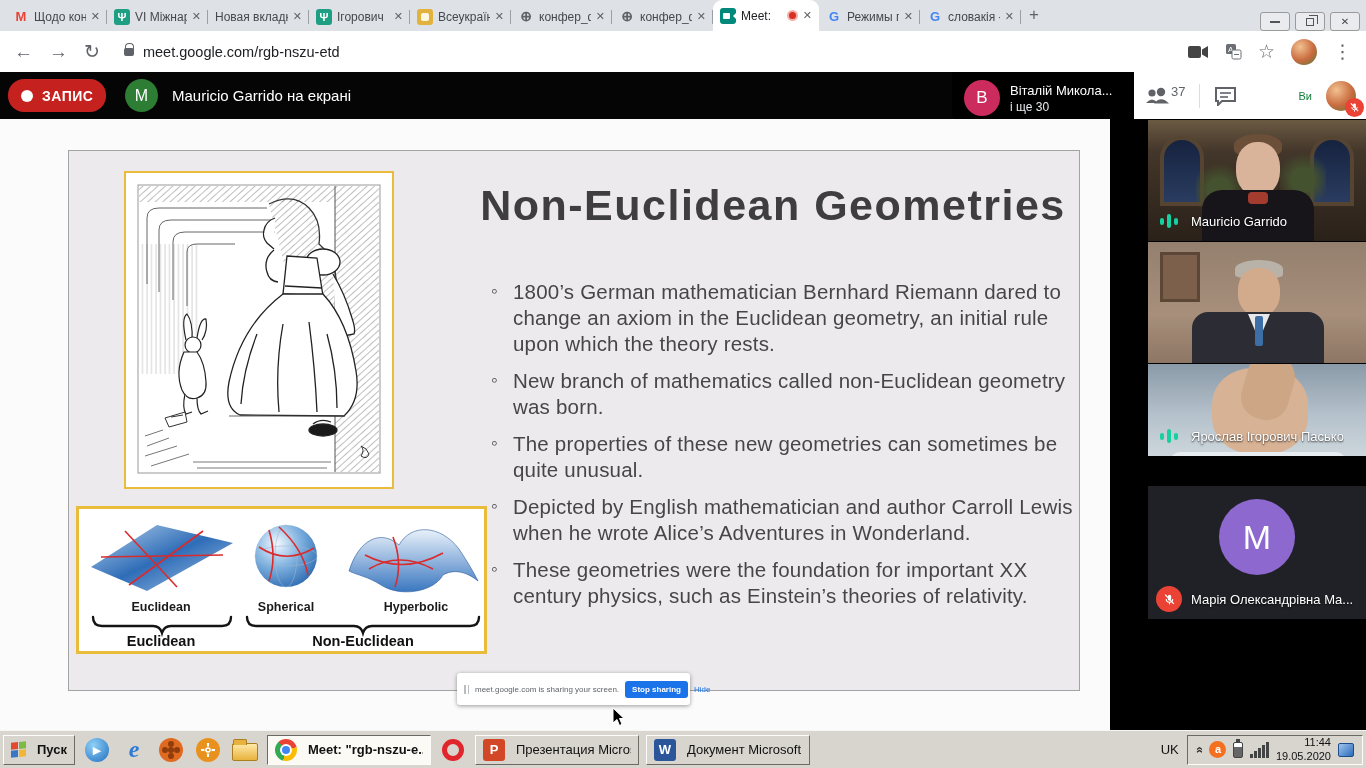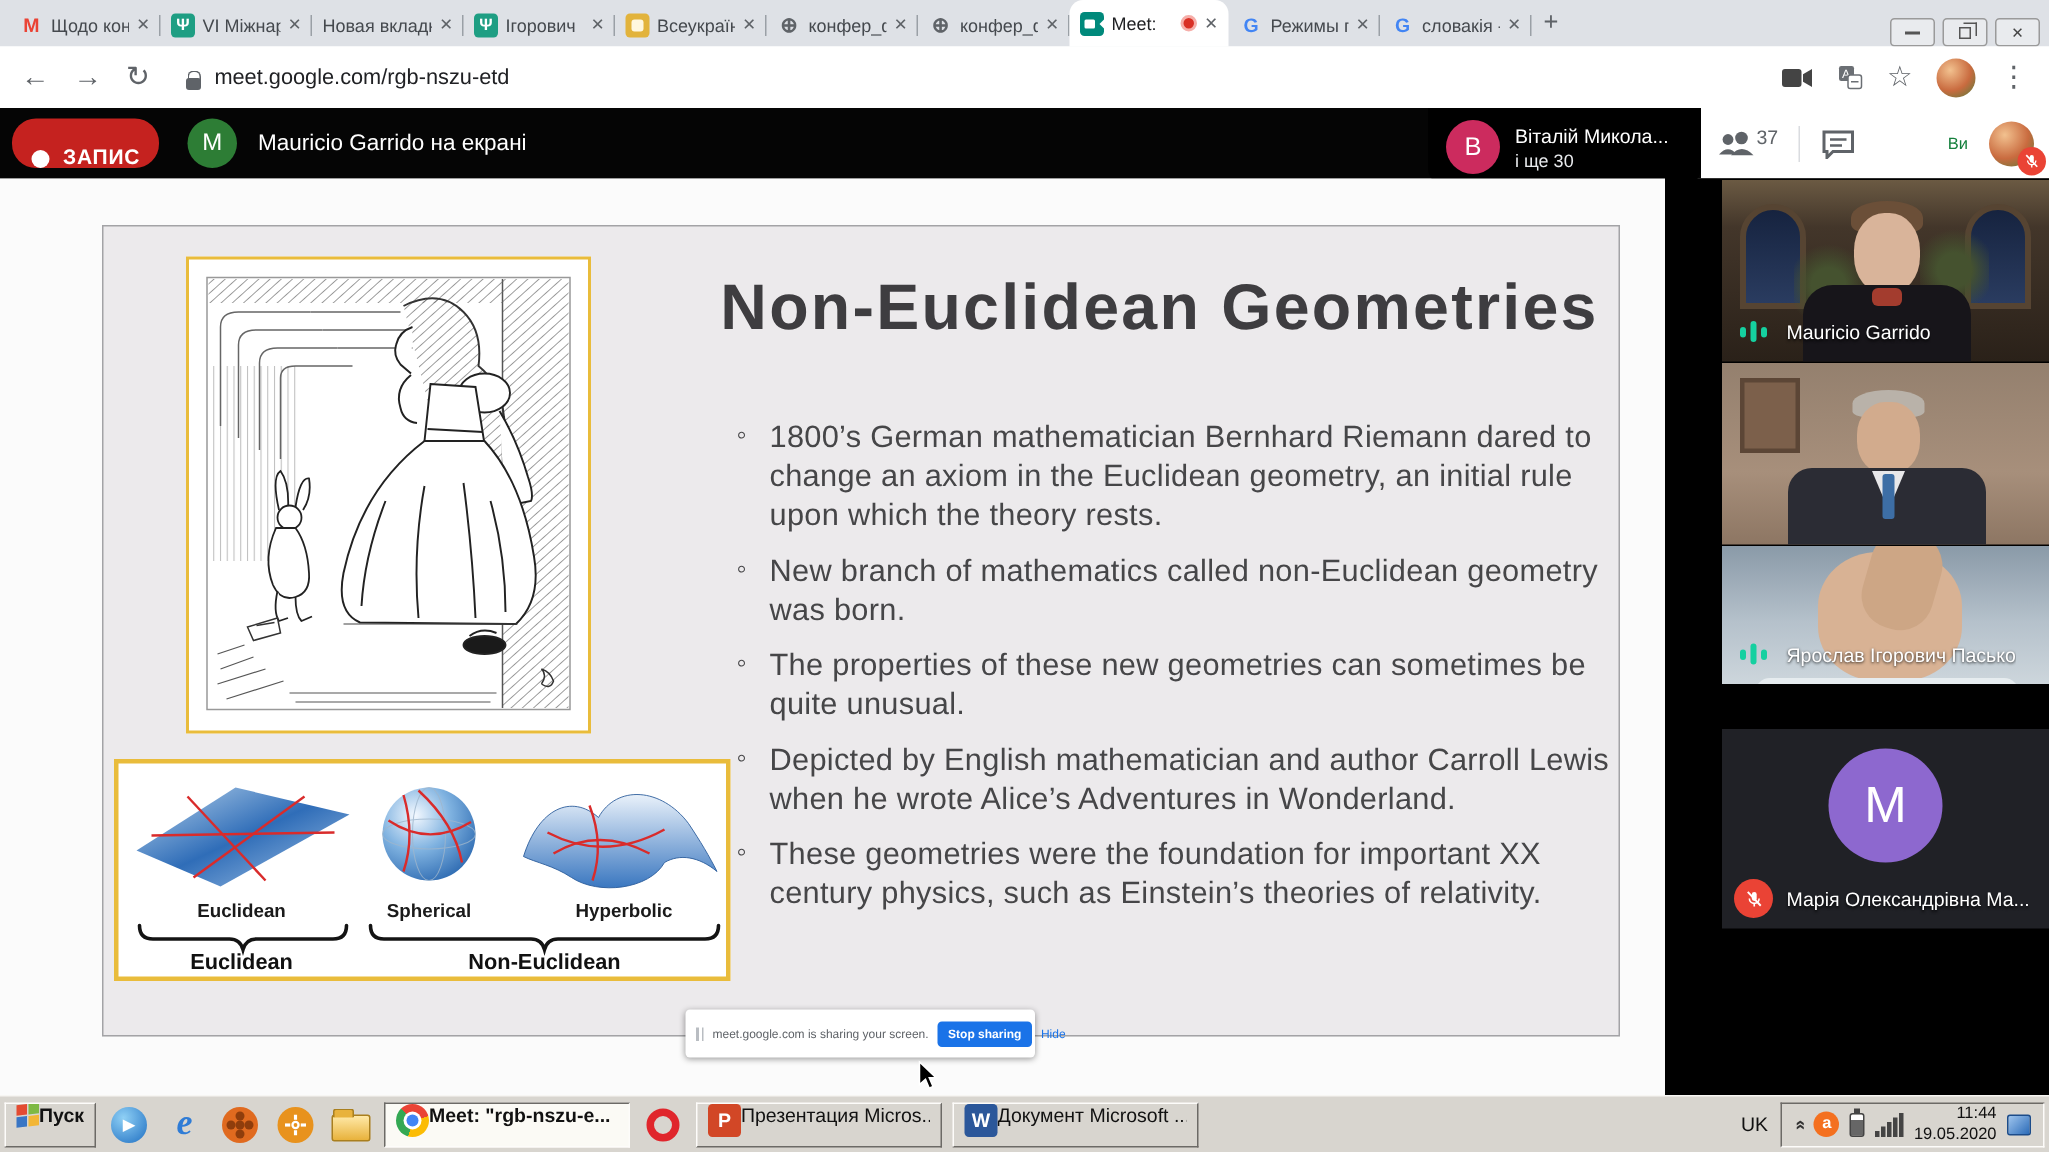--- a/index.html
+++ b/index.html
@@ -29,30 +29,30 @@
 #newtab-btn{font-size:17px;color:#5f6368;margin:0 0 6px 8px;flex:0 0 auto}
 #wincontrols{margin-left:auto;display:flex;gap:5px;align-items:flex-start;padding:3px 6px 0 0}
 .wc{width:30px;height:19px;border:1px solid #9a9a9a;border-radius:3px;background:#e9ebee;display:flex;align-items:center;justify-content:center;color:#444;font-size:10px}
 .wc-min i{display:block;width:10px;border-bottom:2px solid #555}
 .wc-rest i{display:block;width:8px;height:8px;border:1.5px solid #555;position:relative}
 .wc-rest i::before{content:"";position:absolute;left:2px;top:-4px;width:8px;height:8px;border:1.5px solid #555;border-bottom:none;border-left:none}
 
 
 #toolbar{position:absolute;left:0;top:31px;width:1366px;height:41px;background:#fff;display:flex;align-items:center;padding:0 14px;gap:16px}
 .navic{color:#5f6368;font-size:19px;line-height:1}
-#omnibox{flex:1;display:flex;align-items:flex-end;gap:9px;padding-left:8px}
+#omnibox{flex:1;display:flex;align-items:flex-start;gap:9px;padding-left:8px}
 .lock{width:10px;height:8px;background:#5f6368;border-radius:2px;position:relative;margin-top:4px}
 .lock::before{content:"";position:absolute;left:1.5px;top:-5px;width:7px;height:6px;border:1.5px solid #5f6368;border-bottom:none;border-radius:4px 4px 0 0}
 #url-text{font-size:14.5px;color:#202124}
 .tb-right{display:flex;align-items:center;gap:16px}
 .avatar{width:26px;height:26px;border-radius:50%;background:radial-gradient(circle at 35% 30%,#f2c18f,#c96b3f 55%,#5c7a3a 95%)}
 
 
 #meetbar{position:absolute;left:0;top:72px;width:1366px;height:47px;background:#050505}
-#rec-badge{position:absolute;left:8px;top:7px;height:33px;padding:0 13px;background:#c5221f;border-radius:16px;display:flex;align-items:flex-end;gap:9px;color:#fff;font-size:14px;font-weight:bold;letter-spacing:.5px}
+#rec-badge{position:absolute;left:8px;top:7px;height:33px;padding:0 13px;background:#c5221f;border-radius:16px;display:flex;align-items:center;gap:9px;color:#fff;font-size:14px;font-weight:bold;letter-spacing:.5px}
 #rec-badge i{width:12px;height:12px;border-radius:50%;background:#fff}
 #presenter-avatar{position:absolute;left:125px;top:7px;width:33px;height:33px;border-radius:50%;background:#2d7d35;color:#fff;text-align:center;line-height:33px;font-size:16px}
 #presenting-text{position:absolute;left:172px;top:0;height:47px;line-height:47px;color:#fff;font-size:15px}
 #pinned-box{position:absolute;left:952px;top:0;width:182px;height:52px;background:#000;border-radius:0 0 12px 12px;display:flex;align-items:center;gap:10px;padding:0 12px}
 #pinned-avatar{width:36px;height:36px;border-radius:50%;background:#cc2b5e;color:#fff;text-align:center;line-height:36px;font-size:17px;flex:0 0 auto}
 #pinned-name{color:#fff;font-size:13px;white-space:nowrap;overflow:hidden}
 #pinned-more{color:#e8eaed;font-size:12px;margin-top:2px}
 #meet-white{position:absolute;left:1134px;top:0;width:232px;height:47px;background:#fff;display:flex;align-items:center;padding:0 10px;gap:14px}
 .people-wrap{position:relative;display:flex;align-items:flex-start}
 .pcount{font-size:13px;color:#5f6368;margin:-2px 0 0 1px}
@@ -110,21 +110,21 @@
 .s2 .tie{left:107px;top:74px;width:8px;height:30px;background:#3d6ea5;border-radius:2px}
 .s3{background:linear-gradient(180deg,#8a9aa8,#b5c1cb 55%,#cdd6dc)}
 .s3 .face{left:64px;top:4px;width:96px;height:86px;background:#d8b294;border-radius:42%}
 .s3 .hand{left:96px;top:-10px;width:48px;height:66px;background:#cda685;border-radius:22px;transform:rotate(16deg)}
 .s3 .shirt{left:22px;top:88px;width:176px;height:34px;background:#e6ecef;border-radius:10px 10px 0 0}
 .s4{background:#202126}
 .s4 .pcirc{left:71px;top:13px;width:76px;height:76px;border-radius:50%;background:#8d68cf;color:#fff;text-align:center;line-height:76px;font-size:34px}
 
 
 #taskbar{position:absolute;left:0;top:730px;width:1366px;height:38px;background:#d8d5cf;border-top:1px solid #f7f6f3;display:flex;align-items:center;padding:0 3px;gap:7px}
-.tbtn{height:30px;border:1px solid;border-color:#fdfcfa #6c6a66 #6c6a66 #fdfcfa;background:#d8d5cf;display:flex;align-items:flex-start;gap:0;padding:0 7px;font-size:13px;color:#111;flex:0 0 auto;white-space:nowrap;overflow:hidden}
+.tbtn{height:30px;border:1px solid;border-color:#fdfcfa #6c6a66 #6c6a66 #fdfcfa;background:#d8d5cf;display:flex;align-items:center;gap:11px;padding:0 7px;font-size:13px;color:#111;flex:0 0 auto;white-space:nowrap;overflow:hidden}
 .tbtn.active{background:#fbfaf5;border-color:#6c6a66 #fdfcfa #fdfcfa #6c6a66;font-weight:bold}
 #start-btn{font-weight:bold}
 .winflag{display:grid;grid-template-columns:7px 7px;grid-template-rows:7px 7px;gap:1px;transform:skewY(-6deg)}
 .winflag i{display:block}
 .winflag i:nth-child(1){background:#e34b31}.winflag i:nth-child(2){background:#7eb944}
 .winflag i:nth-child(3){background:#3a76c4}.winflag i:nth-child(4){background:#f2b636}
 .qicon{width:30px;height:30px;display:flex;align-items:center;justify-content:center;flex:0 0 auto}
 .wmp{width:24px;height:24px;border-radius:50%;background:radial-gradient(circle at 35% 30%,#8fd0f5,#1f6fc2);color:#fff;font-size:11px;text-align:center;line-height:24px}
 .iei{color:#2f7cd6;font:italic bold 24px "Liberation Serif",serif}
 .reel{width:24px;height:24px;border-radius:50%;background:#e06a1f;position:relative}

